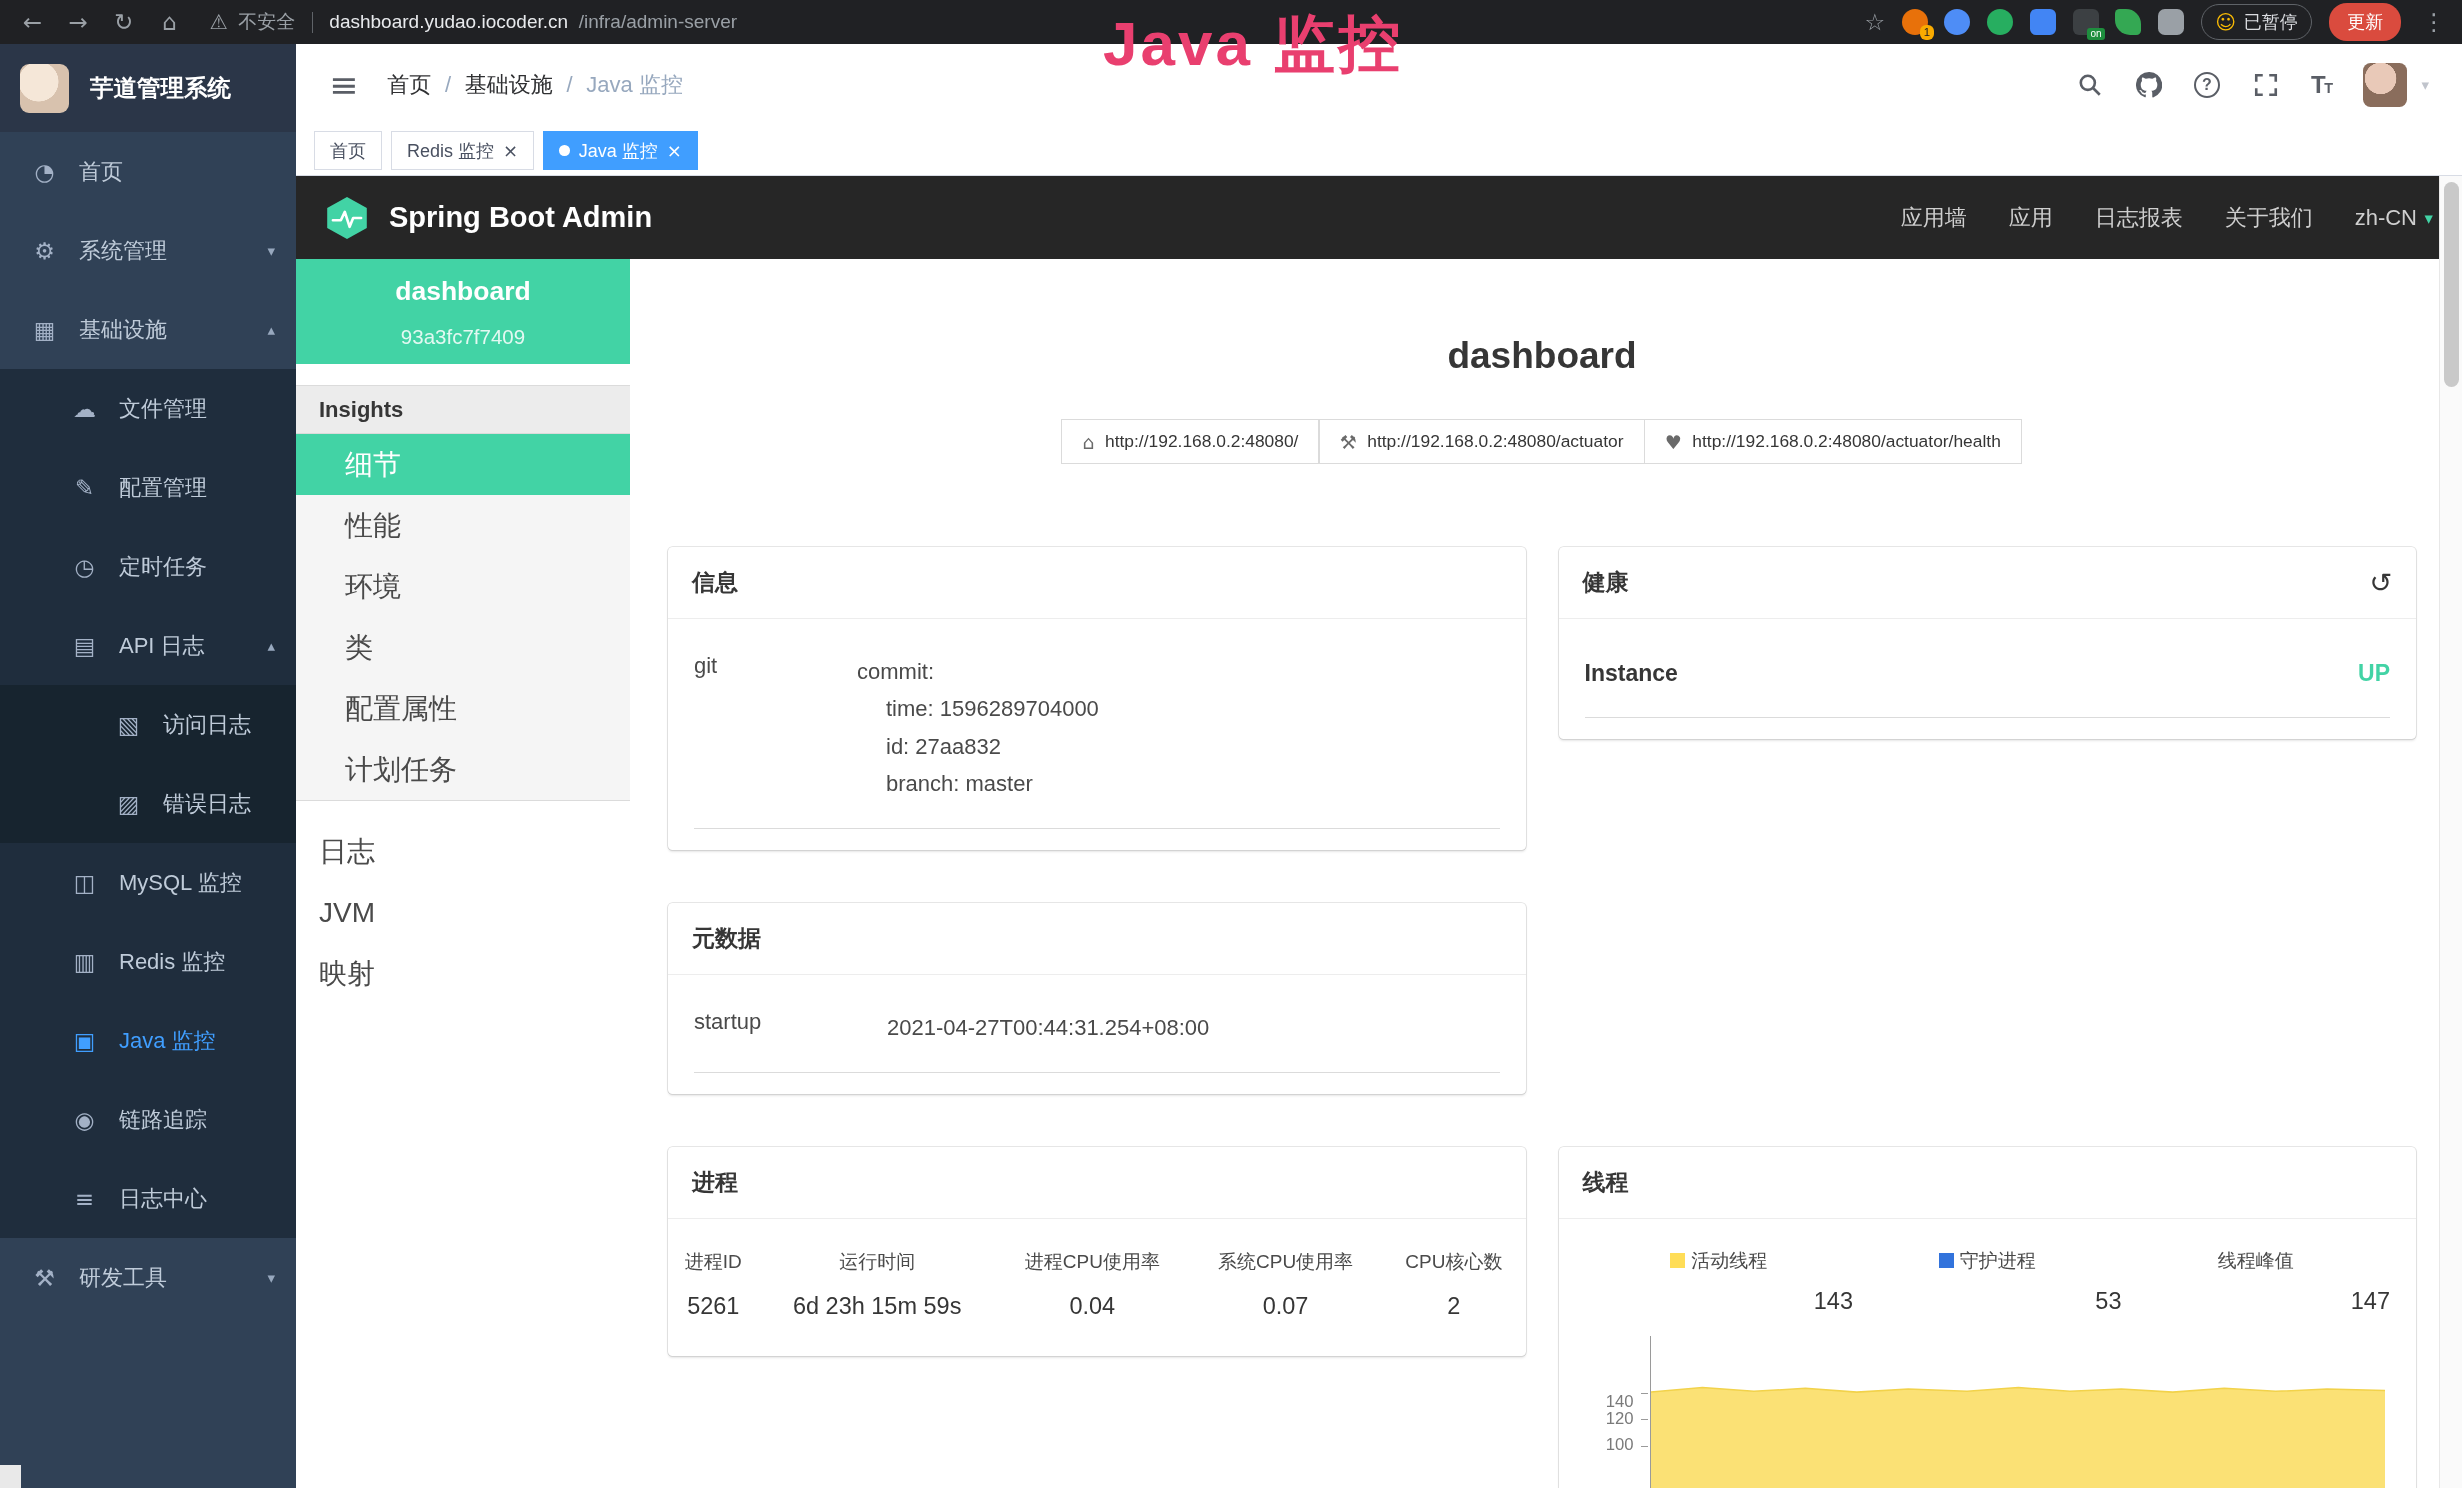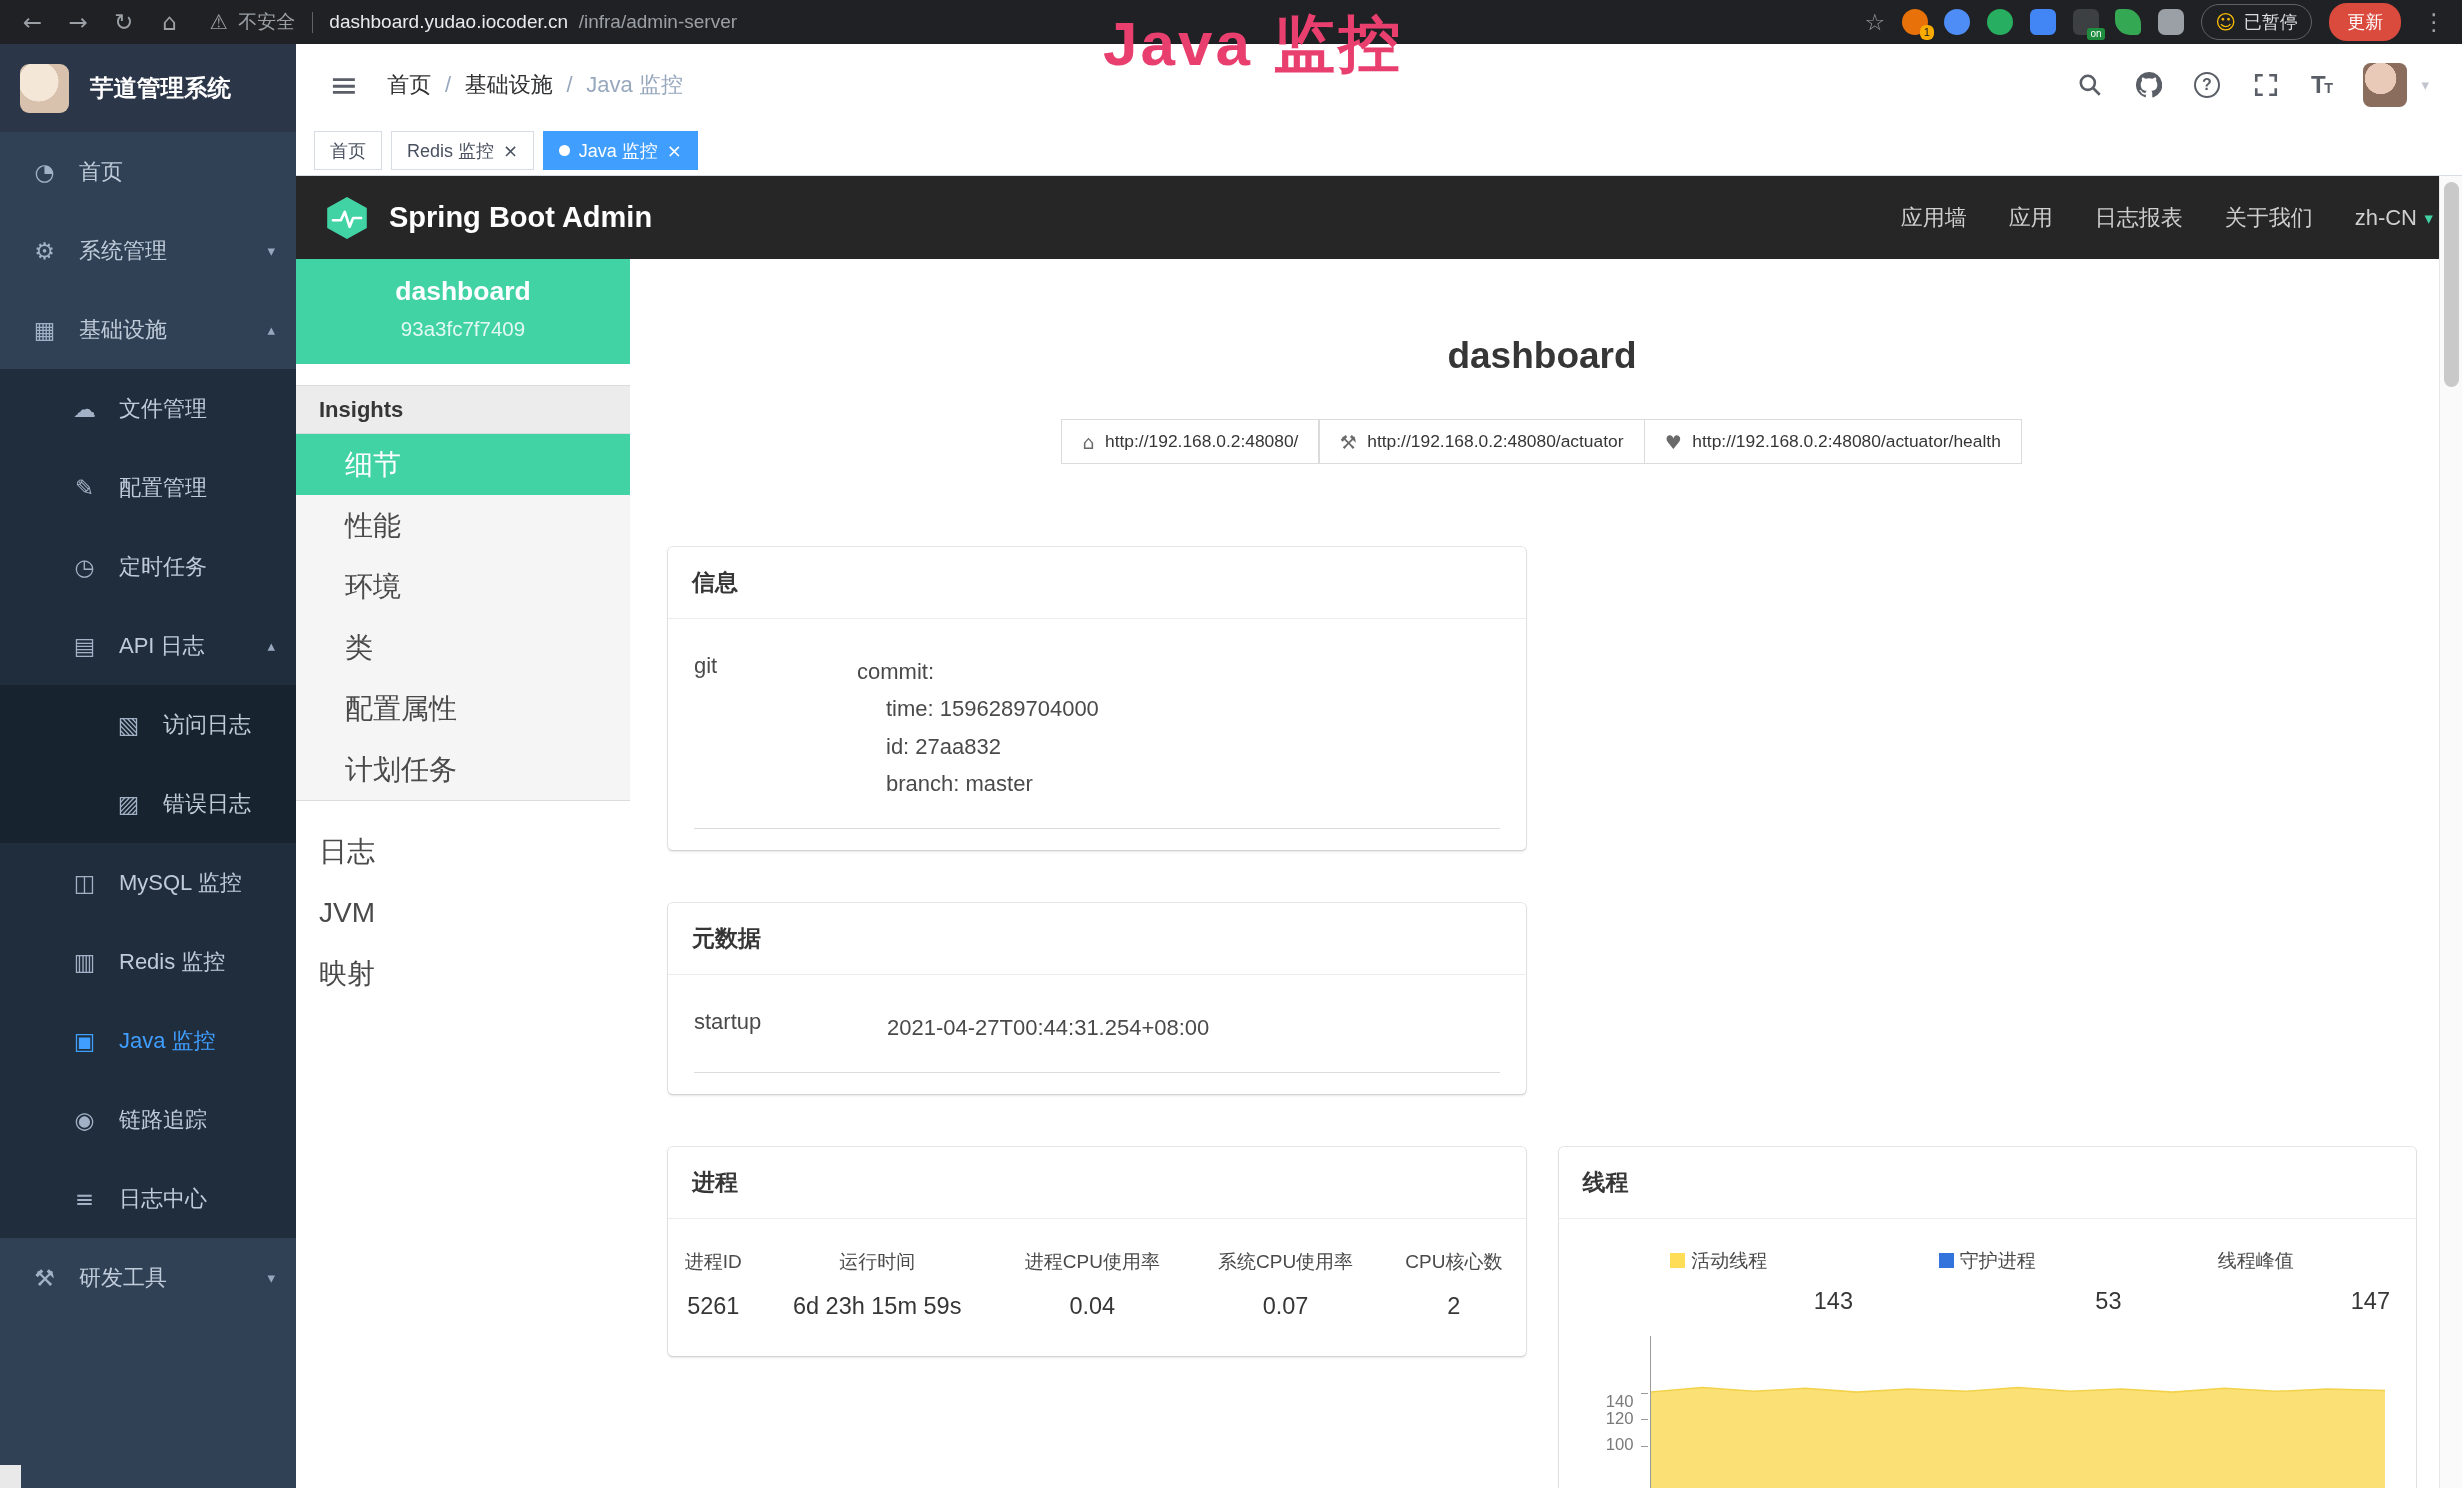--- a/index.html
+++ b/index.html
@@ -87,21 +87,21 @@
   .sba-brand{font-size:29px;font-weight:700;color:#fff;white-space:nowrap}
   .sba-nav{margin-left:auto;display:flex;align-items:center;gap:42px;font-size:22px;color:#cfcfcf}
   .sba-nav .navitem{cursor:pointer;white-space:nowrap}
   .locale{display:flex;align-items:center;gap:7.6px;cursor:pointer}
   .locale-caret{color:#42d3a5;font-size:16.7px}
 
   .sba-body{flex:1;display:flex;min-height:0}
   .sba-side{width:334px;flex:0 0 334px;background:#fff}
   .inst-head{height:105px;background:#42d3a5;color:#fff;text-align:center;padding-top:16.7px;cursor:pointer}
   .inst-name{font-size:26.5px;font-weight:700}
-  .inst-id{font-size:20.5px;opacity:.85;margin-top:10px}
+  .inst-id{font-size:20.5px;opacity:.85;margin-top:18px}
   .side-section{margin-top:20.5px;height:49px;line-height:47px;background:#ececec;
     border-top:0.8px solid #dbdbdb;border-bottom:0.8px solid #dbdbdb;
     font-weight:700;font-size:22px;color:#363636;padding-left:23px}
   .side-sub{background:#f5f5f5;border-bottom:0.8px solid #dbdbdb}
   .side-item{height:61px;line-height:61px;font-size:28px;color:#4a4a4a;padding-left:49px;cursor:pointer;white-space:nowrap}
   .side-item.active{background:#42d3a5;color:#fff}
   .side-top{margin-top:20px}
   .side-top .side-item{padding-left:23px}
 
   .sba-main{flex:1;padding:76px 46px 0 38px;overflow:hidden;background:#fff}
@@ -388,20 +388,32 @@
                   <div class="kv-val">
                     <div>commit:</div>
                     <div class="kv-line">time: 1596289704000</div>
                     <div class="kv-line">id: 27aa832</div>
                     <div class="kv-line">branch: master</div>
                   </div>
                 </div>
               </div>
             </section>
 
+            <section class="card card-health">
+              <div class="card-head">
+                <span class="card-title">健康</span>
+                <span class="history-icon glyph">↺</span>
+              </div>
+              <div class="card-body">
+                <div class="health-row">
+                  <span class="health-name">Instance</span>
+                  <span class="health-up">UP</span>
+                </div>
+              </div>
+            </section>
 
             <section class="card card-meta">
               <div class="card-head">
                 <span class="card-title">元数据</span>
               </div>
               <div class="card-body">
                 <div class="kv">
                   <span class="kv-key" style="flex-basis:193px">startup</span>
                   <div class="kv-val">2021-04-27T00:44:31.254+08:00</div>
                 </div>

